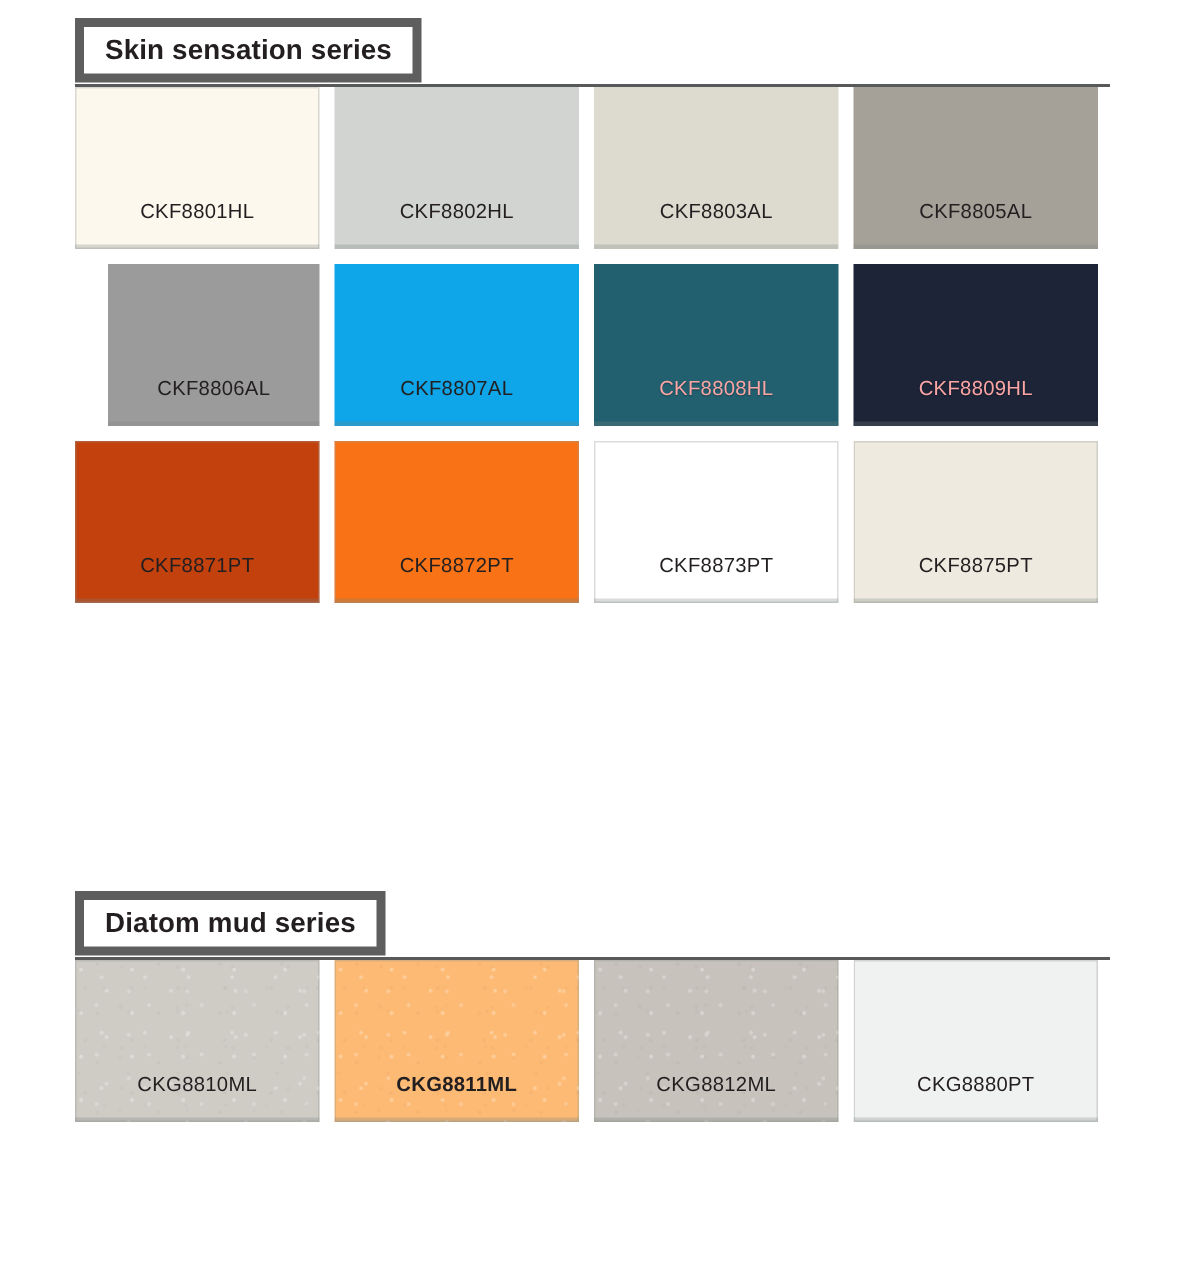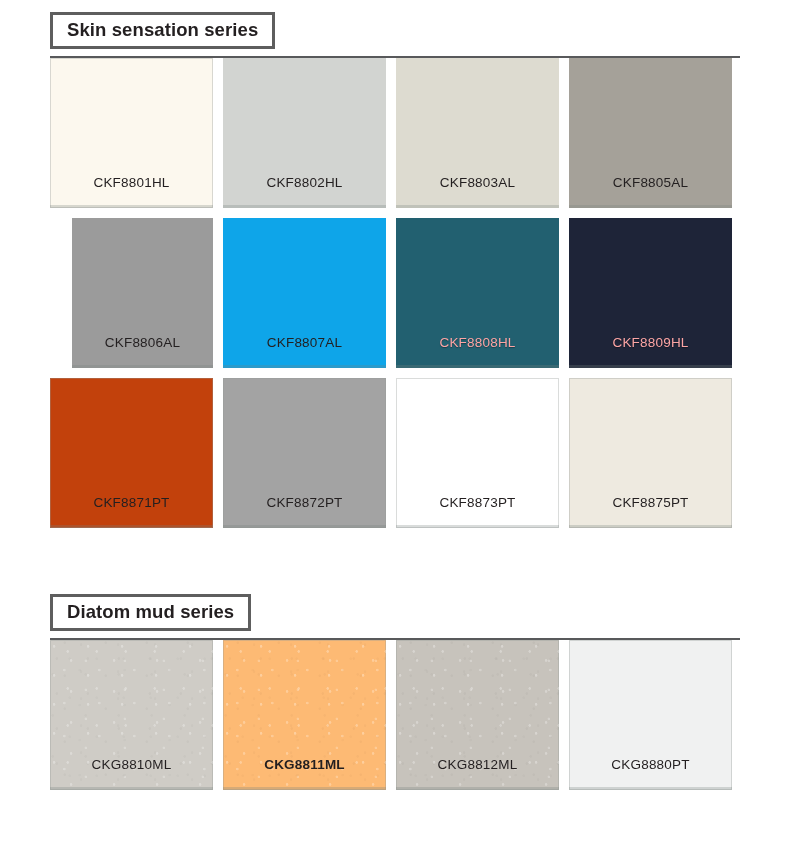--- a/index.html
+++ b/index.html
@@ -28,21 +28,21 @@
     width: 790px;
   }
   .section-head {
     position: relative;
     height: 46px;
     margin-left: 50px;
     margin-right: 50px;
   }
   .section-title {
     display: inline-block;
-    border: 3px solid #c4b5fd;
+    border: 6px solid #c4b5fd;
     padding: 5px 14px 6px 14px;
     font-size: 18.5px;
     font-weight: bold;
     letter-spacing: 0.1px;
     line-height: 20px;
     color: #231f20;
     background: #ffffff;
     white-space: nowrap;
   }
   .section-rule {
@@ -57,21 +57,21 @@
   
   .grid {
     margin: 0 50px;
     display: grid;
     grid-template-columns: repeat(4, 163px);
     column-gap: 10px;
     row-gap: 10px;
   }
   .swatch {
     position: relative;
-    height: 150px;
+    height: 108px;
     box-sizing: border-box;
     overflow: hidden;
   }
   
   .swatch::after {
     content: "";
     position: absolute;
     left: 0;
     right: 0;
     bottom: 0;
@@ -147,21 +147,21 @@
         </div>
         <div class="swatch" style="background: rgb(34, 96, 112);">
           <div class="swatch-label light">CKF8808HL</div>
         </div>
         <div class="swatch" style="background: rgb(30, 36, 56);">
           <div class="swatch-label light">CKF8809HL</div>
         </div>
         <div class="swatch hairline" style="background: #c2410c;">
           <div class="swatch-label">CKF8871PT</div>
         </div>
-        <div class="swatch hairline" style="background: #a3a3a3;">
+        <div class="swatch hairline" style="background: #f97316;">
           <div class="swatch-label">CKF8872PT</div>
         </div>
         <div class="swatch hairline" style="background: rgb(255, 255, 255);">
           <div class="swatch-label">CKF8873PT</div>
         </div>
         <div class="swatch hairline" style="background: rgb(238, 234, 224);">
           <div class="swatch-label">CKF8875PT</div>
         </div>
       </div>
     </div>

